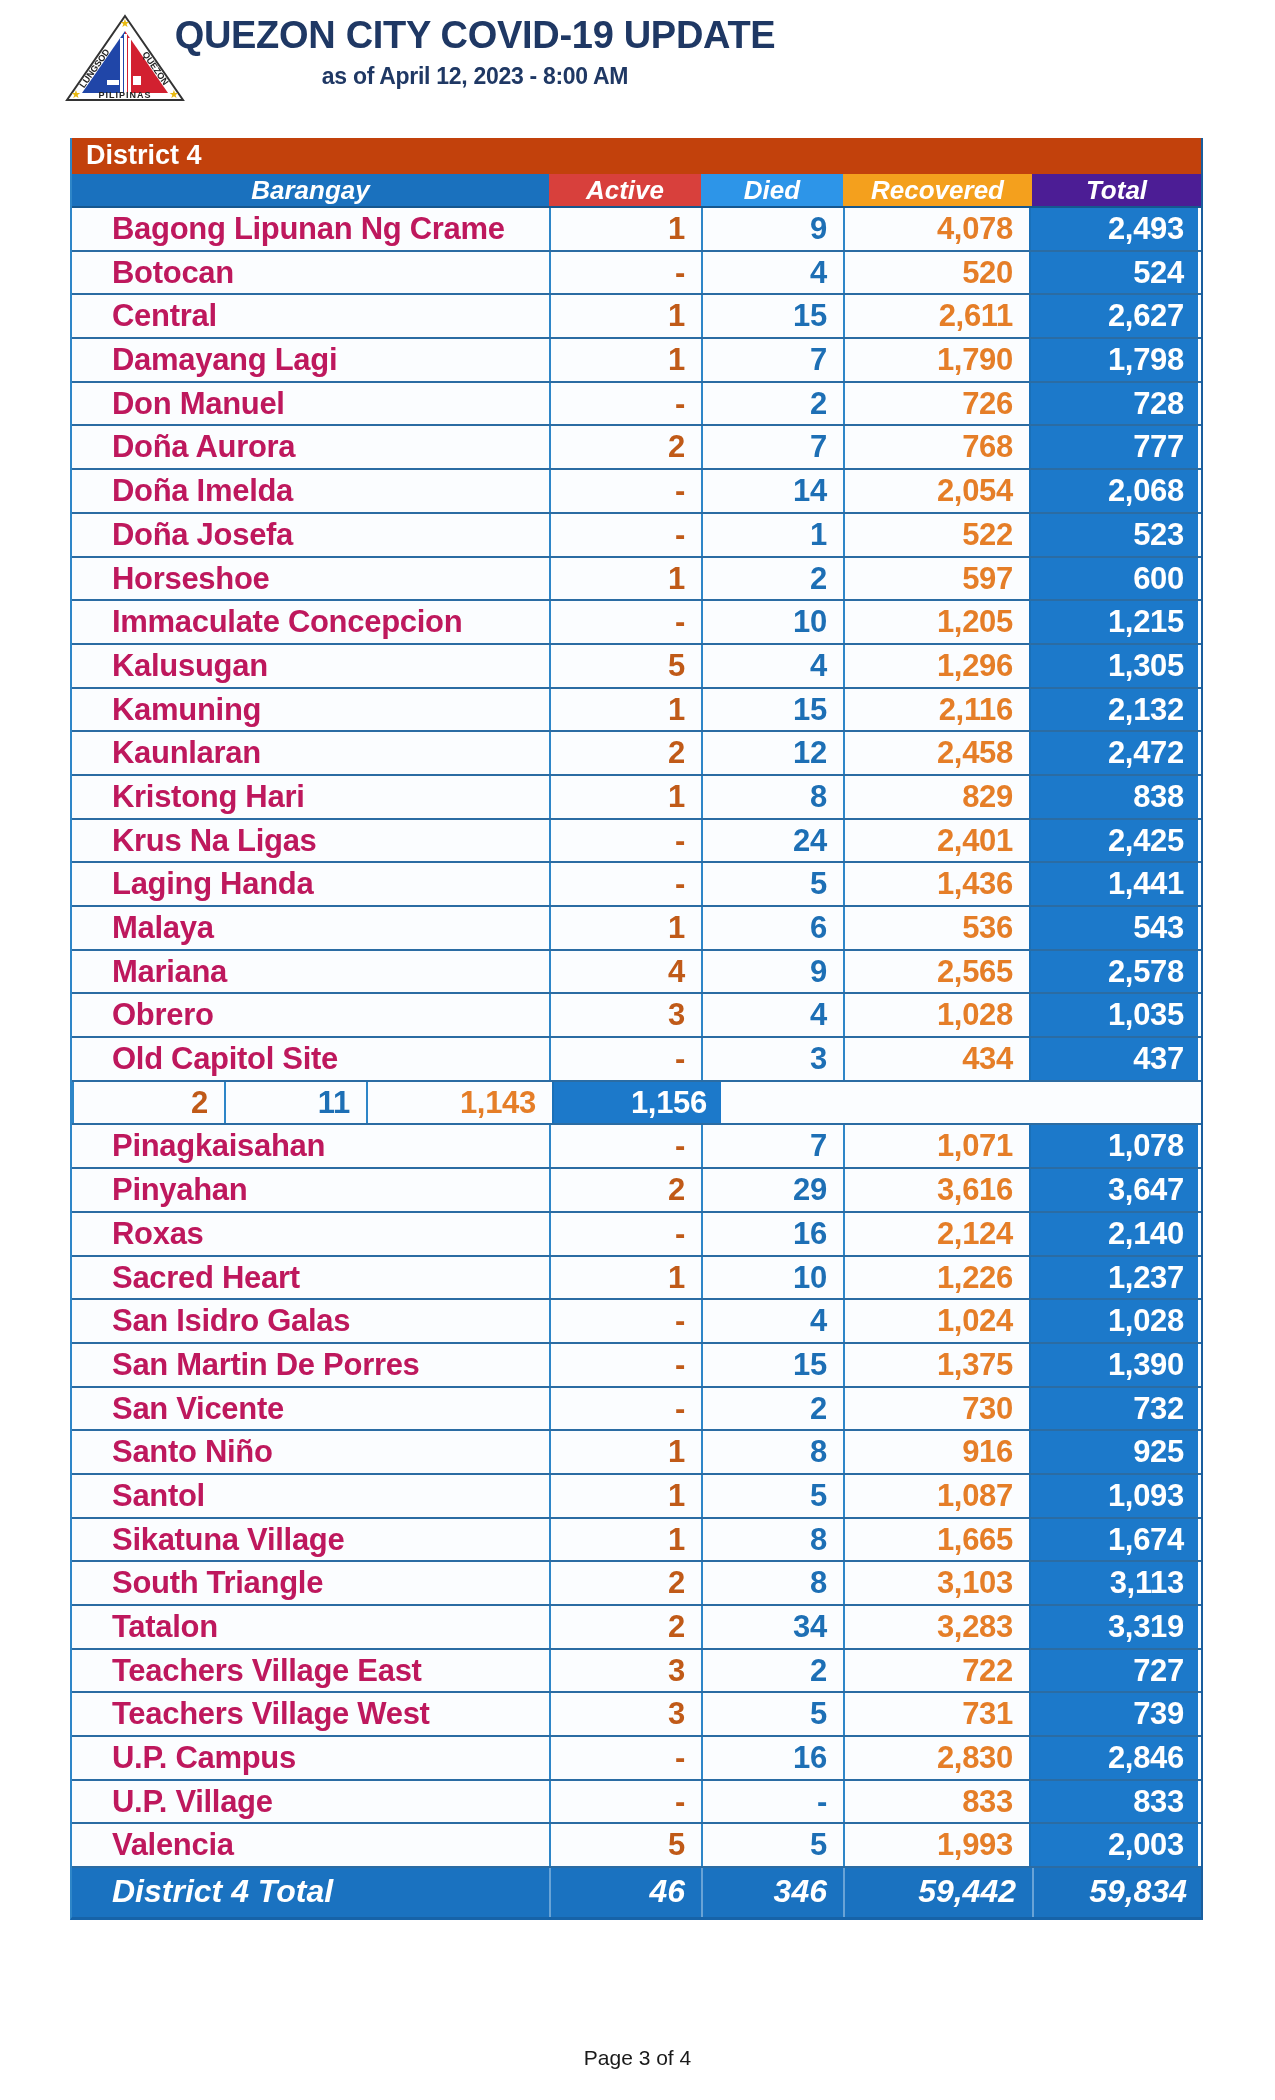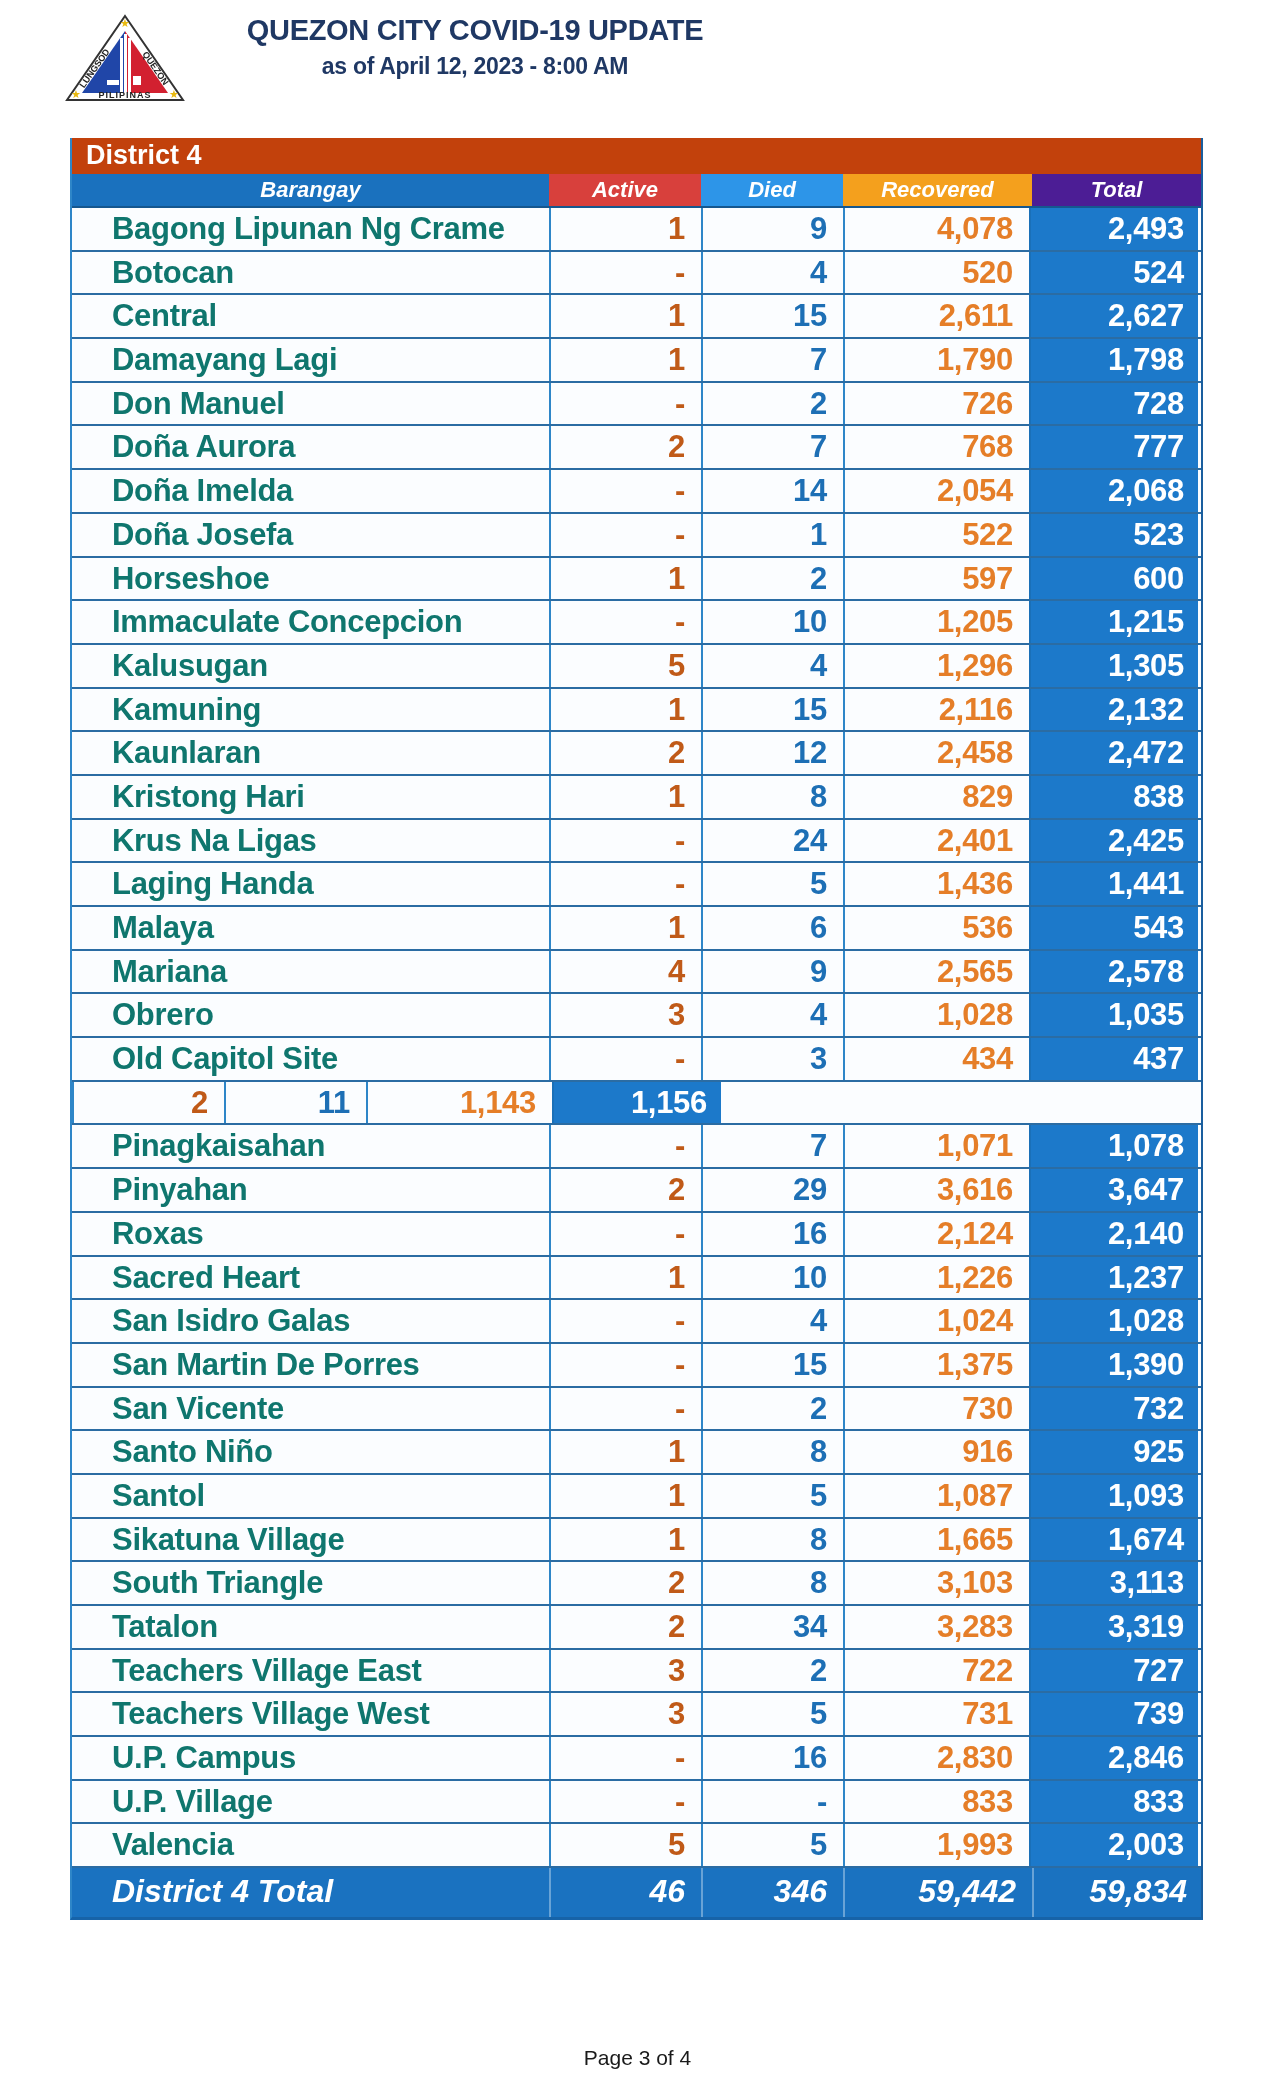--- a/index.html
+++ b/index.html
@@ -1,45 +1,45 @@
 <!DOCTYPE html>
 <html><head>
 <meta charset="utf-8">
 <style>
   * { margin:0; padding:0; box-sizing:border-box; }
   html,body { width:1275px; height:2100px; background:#ffffff;
     font-family:"Liberation Sans", sans-serif; position:relative; overflow:hidden; }
 
   
   .page-header { position:absolute; left:0; top:14px; width:950px; text-align:center; }
-  .page-title { font-size:29px; font-weight:bold; color:#1F3864; letter-spacing:-0.3px; }
+  .page-title { font-size:38px; font-weight:bold; color:#1F3864; letter-spacing:-0.3px; }
   .page-subtitle { font-size:23px; font-weight:bold; color:#1F3864; margin-top:6px; letter-spacing:-0.3px; }
 
   .logo-wrap { position:absolute; left:63px; top:14px; width:124px; height:90px; }
 
   
   .qc-table { position:absolute; left:70px; top:138px; width:1133px;
     border-left:2px solid #2E86C8; border-right:2px solid #1A5E9E;
     border-bottom:3px solid #1763A8; }
 
   .district-banner { height:36px; background:#c2410c; color:#ffffff;
     font-size:27px; font-weight:bold; line-height:35px; padding-left:14px; }
 
   .hrow { display:flex; height:34px; border-bottom:2px solid #15578F; }
-  .hcell { color:#ffffff; font-weight:bold; font-style:italic; font-size:22px;
+  .hcell { color:#ffffff; font-weight:bold; font-style:italic; font-size:26px;
     text-align:center; line-height:32px; }
   .h-barangay { width:477px; background:#1A71BE; }
   .h-active   { width:152px; background:#D8403C; }
   .h-died     { width:142px; background:#2D95E8; }
   .h-recovered{ width:189px; background:#F4A01D; }
   .h-total    { width:169px; background:#4c1d95; }
 
   .trow { display:flex; height:43.7px; background:#FBFDFF; border-bottom:2px solid #2B6CA3; }
   .cell { font-weight:bold; font-size:31px; line-height:41px; letter-spacing:-0.3px; white-space:nowrap; overflow:hidden; }
-  .cname      { width:477px; color:#0f766e; padding-left:40px; }
+  .cname      { width:477px; color:#be185d; padding-left:40px; }
   .cactive    { width:152px; color:#C05A18; text-align:right; padding-right:16px; border-left:2px solid #2E86C8; }
   .cdied      { width:142px; color:#1D6FB5; text-align:right; padding-right:16px; border-left:2px solid #2E86C8; }
   .crecovered { width:186px; color:#E57E28; text-align:right; padding-right:16px; border-left:2px solid #2E86C8; }
   .ctotal     { width:169px; color:#ffffff; background:#1C79CA; text-align:right; padding-right:14px; border-left:2px solid #1A70B8; }
 
   .grand-row { display:flex; height:49px; background:#1A72C0; color:#ffffff;
     font-weight:bold; font-style:italic; }
   .gcell { font-size:32px; line-height:47px; white-space:nowrap; }
   .g-label    { width:477px; padding-left:40px; }
   .g-active   { width:152px; text-align:right; padding-right:16px; border-left:2px solid rgba(255,255,255,0.35); }

